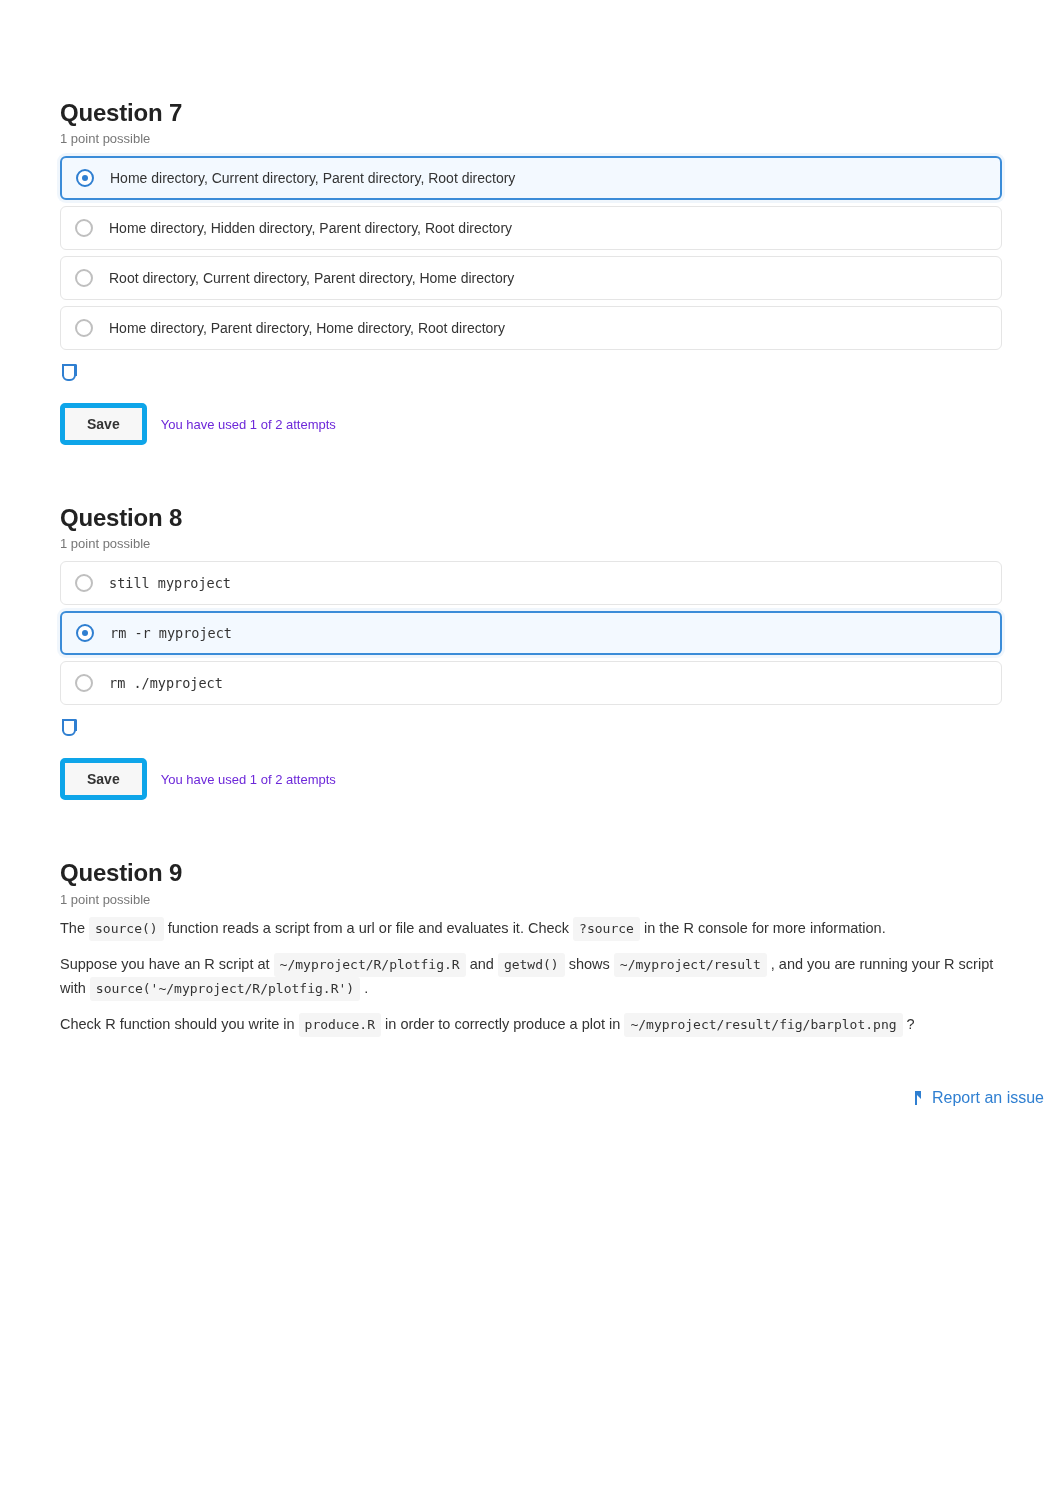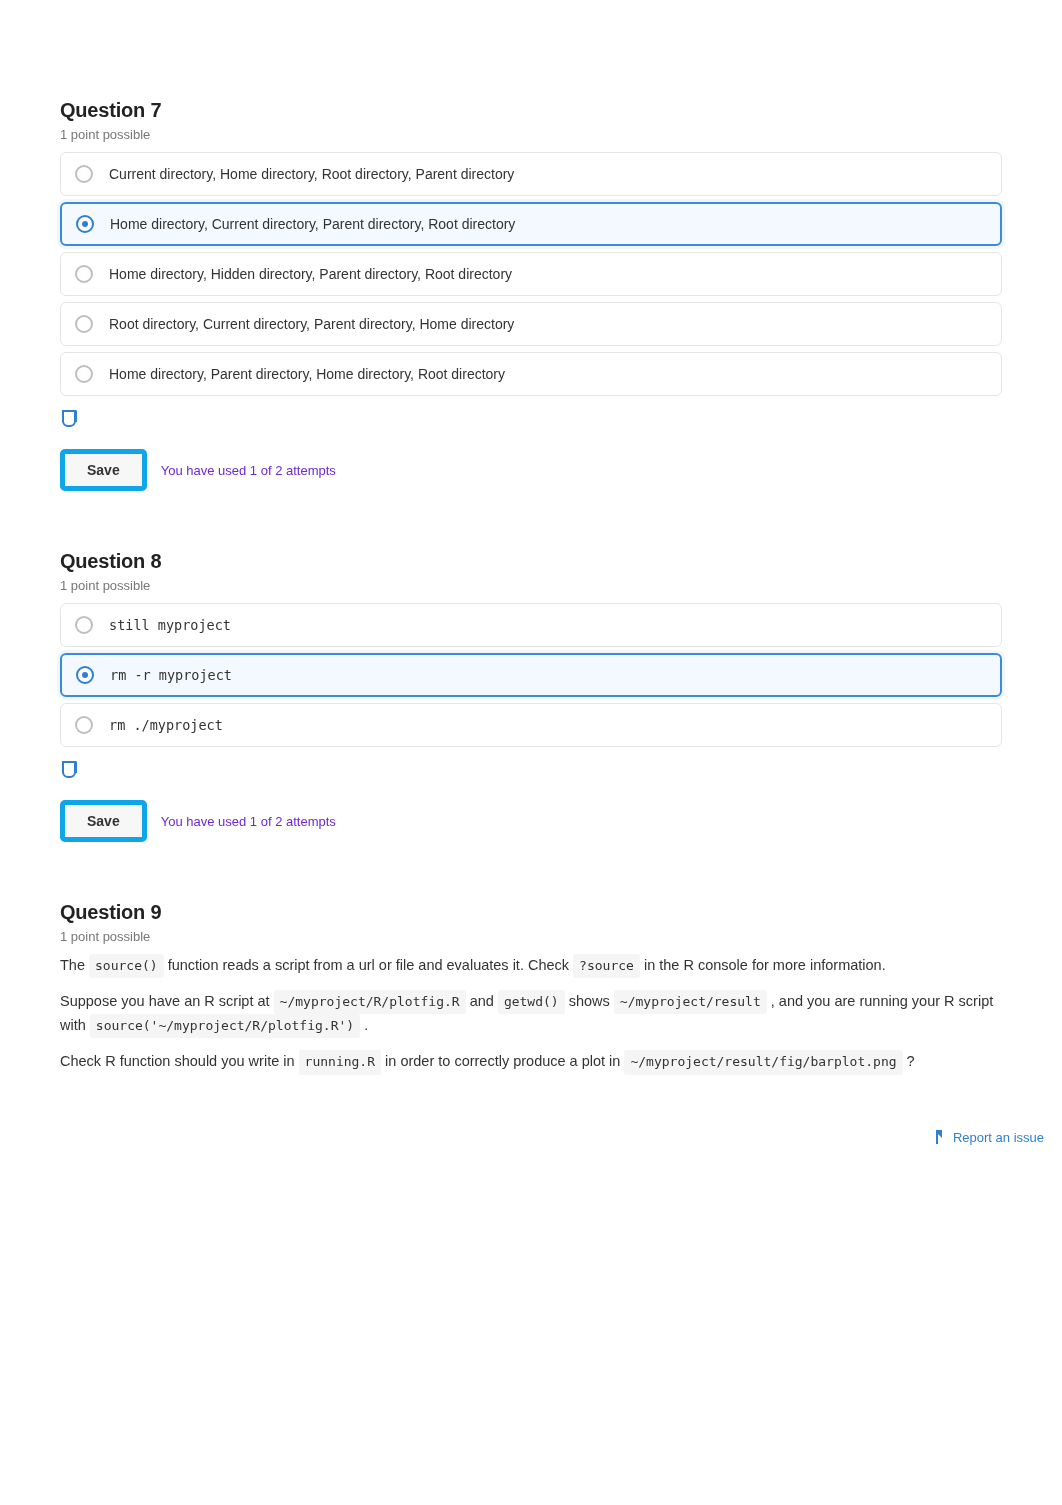--- a/index.html
+++ b/index.html
@@ -1,19 +1,19 @@
 <!DOCTYPE html>
 <html><head>
 <meta charset="utf-8">
 <style>
   * { box-sizing: border-box; margin: 0; padding: 0; }
   html, body { width: 1062px; background: #fff; font-family: "Helvetica Neue", Arial, sans-serif; color: #333; }
   .page { padding: 40px 60px 60px 60px; position: relative; }
   .question-block { margin-top: 60px; }
-  .q-title { font-size: 20px; font-weight: 700; color: #222; margin-bottom: 6px; line-height: 1.05; letter-spacing: -0.2px; }
+  .q-title { font-size: 24px; font-weight: 700; color: #222; margin-bottom: 6px; line-height: 1.05; letter-spacing: -0.2px; }
   .qnum { font-weight: 700; }
   .points { font-size: 13px; color: #777; margin-bottom: 10px; }
   .prompt { font-size: 14.5px; line-height: 1.55; color: #333; margin-bottom: 18px; }
   .prompt-strong { font-weight: 700; }
   .code-chip {
     display: inline-block;
     font-family: "Menlo", "Consolas", monospace;
     font-size: 13px;
     background: #f5f5f5;
     padding: 2px 6px;
@@ -82,21 +82,21 @@
     padding: 8px 22px;
     font-size: 14px;
     font-weight: 700;
     color: #333;
     cursor: pointer;
   }
   .save-hint { font-size: 13px; color: #6d28d9; }
   .report-bar {
     position: absolute;
     right: 18px; bottom: 8px;
-    font-size: 13px;
+    font-size: 16px;
     color: #2f7fd1;
     display: flex; align-items: center; gap: 6px;
   }
   .flag-mini {
     width: 12px; height: 14px;
     display: inline-block;
     position: relative;
   }
   .flag-mini::before {
     content: "";
@@ -130,24 +130,20 @@
 
   <div class="question-block">
     <h2 class="q-title">
       <span>Question</span>
       <span class="qnum">7</span>
     </h2>
     <div class="points">1 point possible</div>
 
 
     <div class="options">
-      <div class="option">
-        <span class="radio"></span>
-        <span class="opt-text plain">Current directory, Home directory, Root directory, Parent directory</span>
-      </div>
       <div class="option selected">
         <span class="radio">
             <span class="radio-dot"></span>
           </span>
         <span class="opt-text plain">Home directory, Current directory, Parent directory, Root directory</span>
       </div>
       <div class="option">
         <span class="radio"></span>
         <span class="opt-text plain">Home directory, Hidden directory, Parent directory, Root directory</span>
       </div>
@@ -228,21 +224,21 @@
       <span class="code-chip">getwd()</span>
       <span>shows</span>
       <span class="code-chip">~/myproject/result</span>
       <span>, and you are running your R script with</span>
       <span class="code-chip">source('~/myproject/R/plotfig.R')</span>
       <span>.</span>
     </div>
 
     <div class="prompt" style="margin-top:-6px;">
       <span>Check R function should you write in</span>
-      <span class="code-chip">running.R</span>
+      <span class="code-chip">produce.R</span>
       <span>in order to correctly produce a plot in</span>
       <span class="code-chip">~/myproject/result/fig/barplot.png</span>
       <span>?</span>
     </div>
   </div>
 
   <div class="scroll-btn up">
     <svg width="14" height="14" viewBox="0 0 10 10">
       <polyline points="1,7 5,3 9,7" fill="none" stroke="#888" stroke-width="1.6" stroke-linecap="round" stroke-linejoin="round"></polyline>
     </svg>

